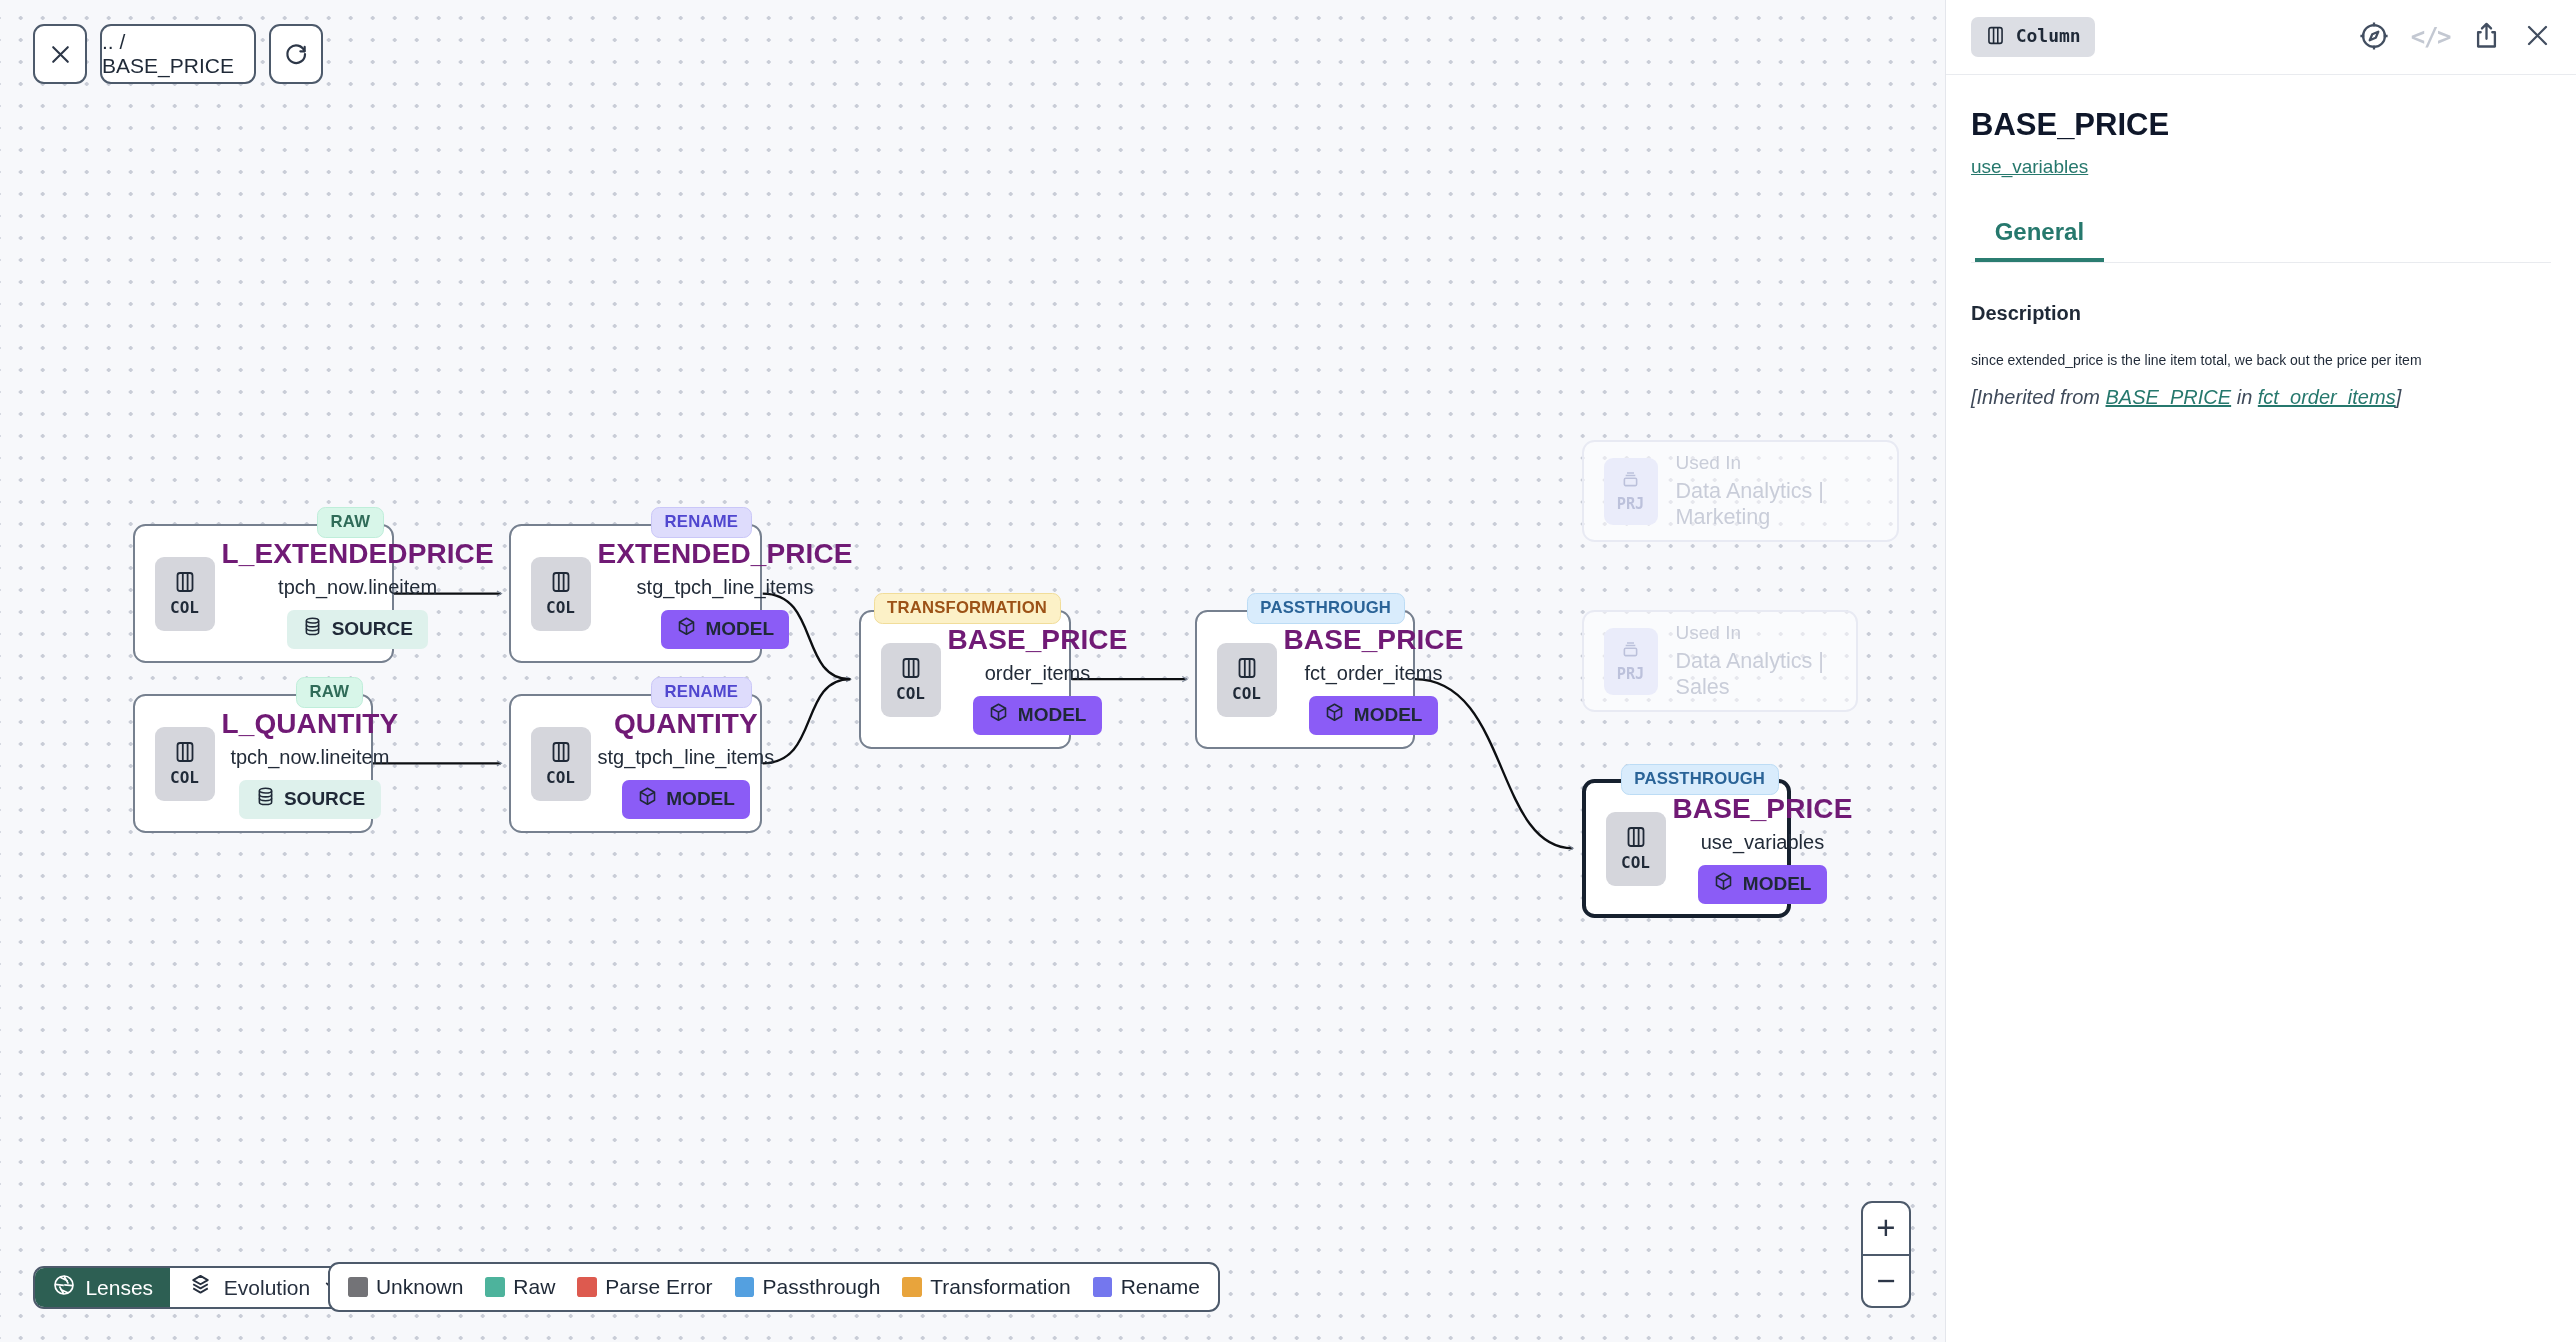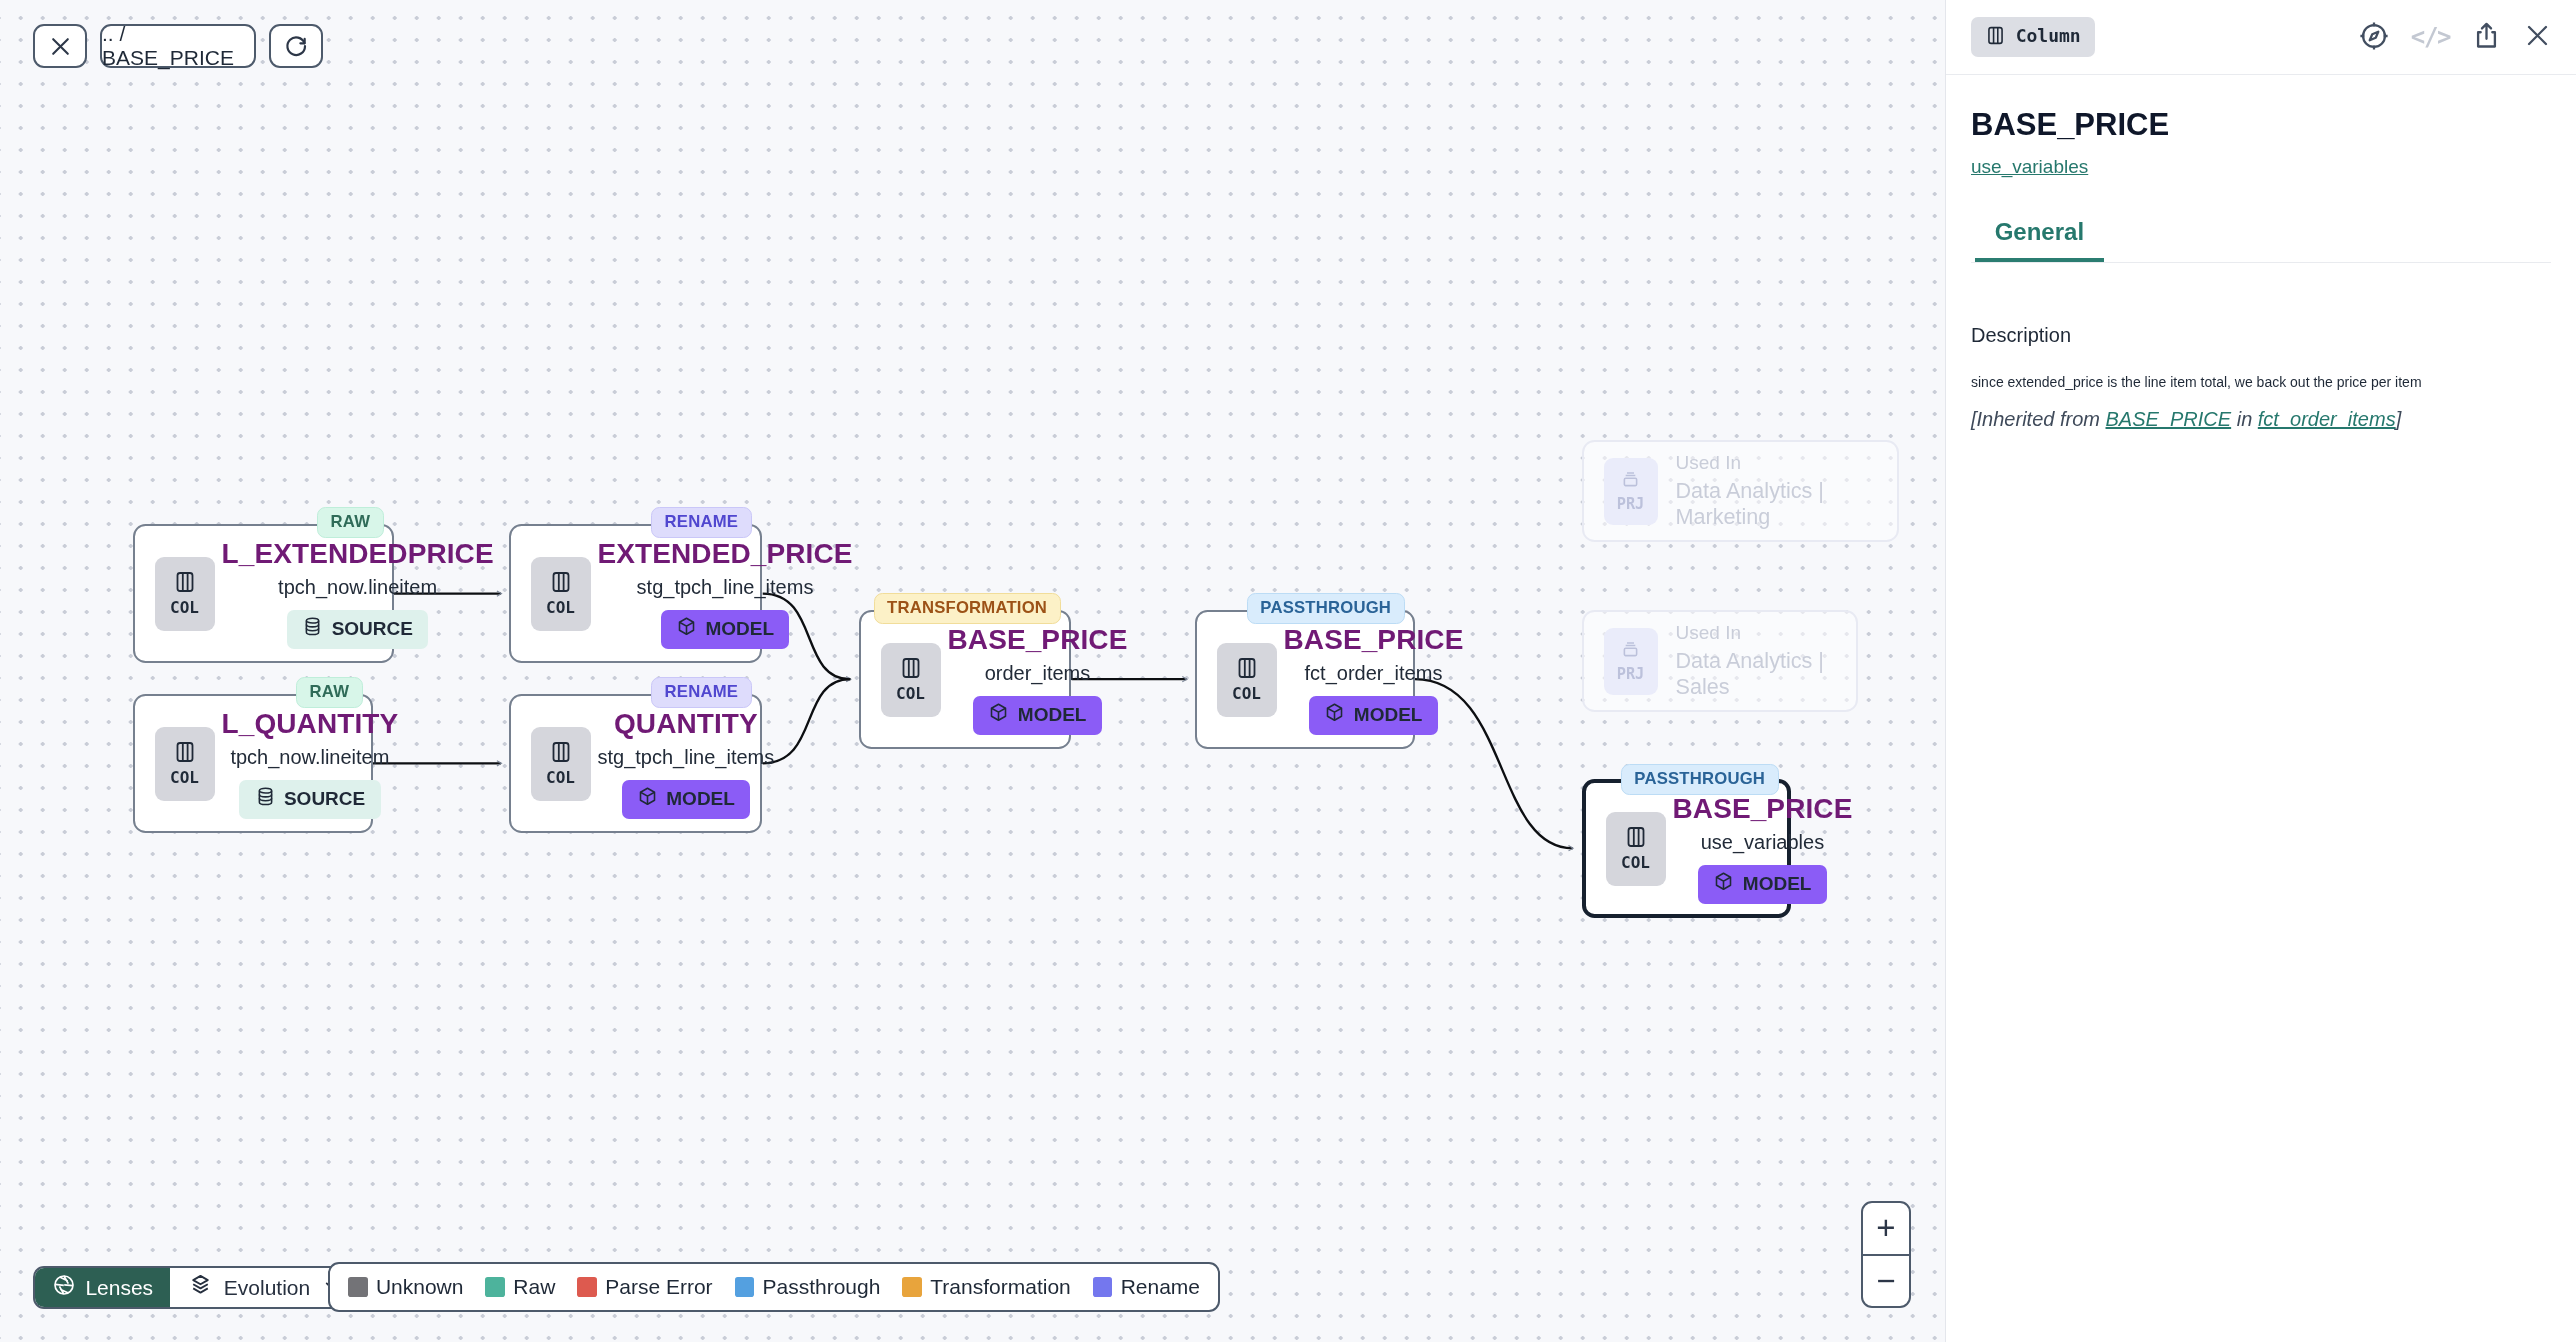--- a/index.html
+++ b/index.html
@@ -6,21 +6,21 @@
   body{
     width:2576px;height:1343px;overflow:hidden;position:relative;
     font-family:"Liberation Sans","DejaVu Sans",sans-serif;
     background-color:#f7f8fb;
     background-image:radial-gradient(circle,#c9cdd7 1.6px,transparent 1.8px);
     background-size:22px 22px;background-position:9.7px 7px;
     color:#1f2937;
   }
   
   .tbtn{
-    position:absolute;top:24px;height:44px;background:#fff;border:2.1px solid #4d5a6b;
+    position:absolute;top:24px;height:60px;background:#fff;border:2.1px solid #4d5a6b;
     border-radius:11px;display:flex;align-items:center;justify-content:center;
     box-sizing:border-box;cursor:pointer;color:#2d3748;
   }
   .tbtn svg{display:block;}
   #btn-close-canvas{left:33px;width:54px;}
   #btn-breadcrumb{left:100px;width:156px;font-size:21px;color:#1f2937;}
   #btn-refresh{left:269px;width:54px;}
   
   .node{
     position:absolute;background:#fff;border:2.1px solid #76808f;border-radius:12.5px;
@@ -107,21 +107,21 @@
   .pa-btn.disabled{color:#c3c8d2;cursor:default;}
   .pa-btn .codeglyph{font-size:24px;font-weight:700;font-family:"DejaVu Sans Mono",monospace;letter-spacing:-1.4px;}
   .panel-body{padding:0 25px;}
   .panel-title{font-size:31px;font-weight:700;color:#0f172a;margin-top:32px;}
   .panel-link{display:inline-block;margin-top:12.5px;font-size:19px;color:#26786d;text-decoration:underline;cursor:pointer;}
   .tabs{margin-top:40px;border-bottom:1.4px solid #e9ebef;}
   .tab{
     display:inline-block;padding:0 19.5px 12.5px 19.5px;margin-left:4.2px;font-size:24px;font-weight:700;
     color:#26786d;border-bottom:4.9px solid #2b7d71;cursor:pointer;
   }
-  .desc-heading{margin-top:61px;font-size:20px;font-weight:400;color:#1f2937;}
+  .desc-heading{margin-top:39px;font-size:20px;font-weight:700;color:#1f2937;}
   .desc-text{margin-top:26.4px;font-size:14px;color:#1f2937;line-height:1.4;max-width:571px;}
   .inherited{margin-top:15px;font-size:20px;font-style:italic;color:#3f4a5a;}
   .inherited a{color:#26786d;text-decoration:underline;cursor:pointer;font-style:italic;}
 </style>
 </head>
 <body>
 
 <svg id="edges" width="1945" height="1343" viewBox="0 0 2795 1930">
   <defs>
     <marker id="arrow" markerWidth="12" markerHeight="12" refX="8" refY="5" orient="auto" markerUnits="userSpaceOnUse">

